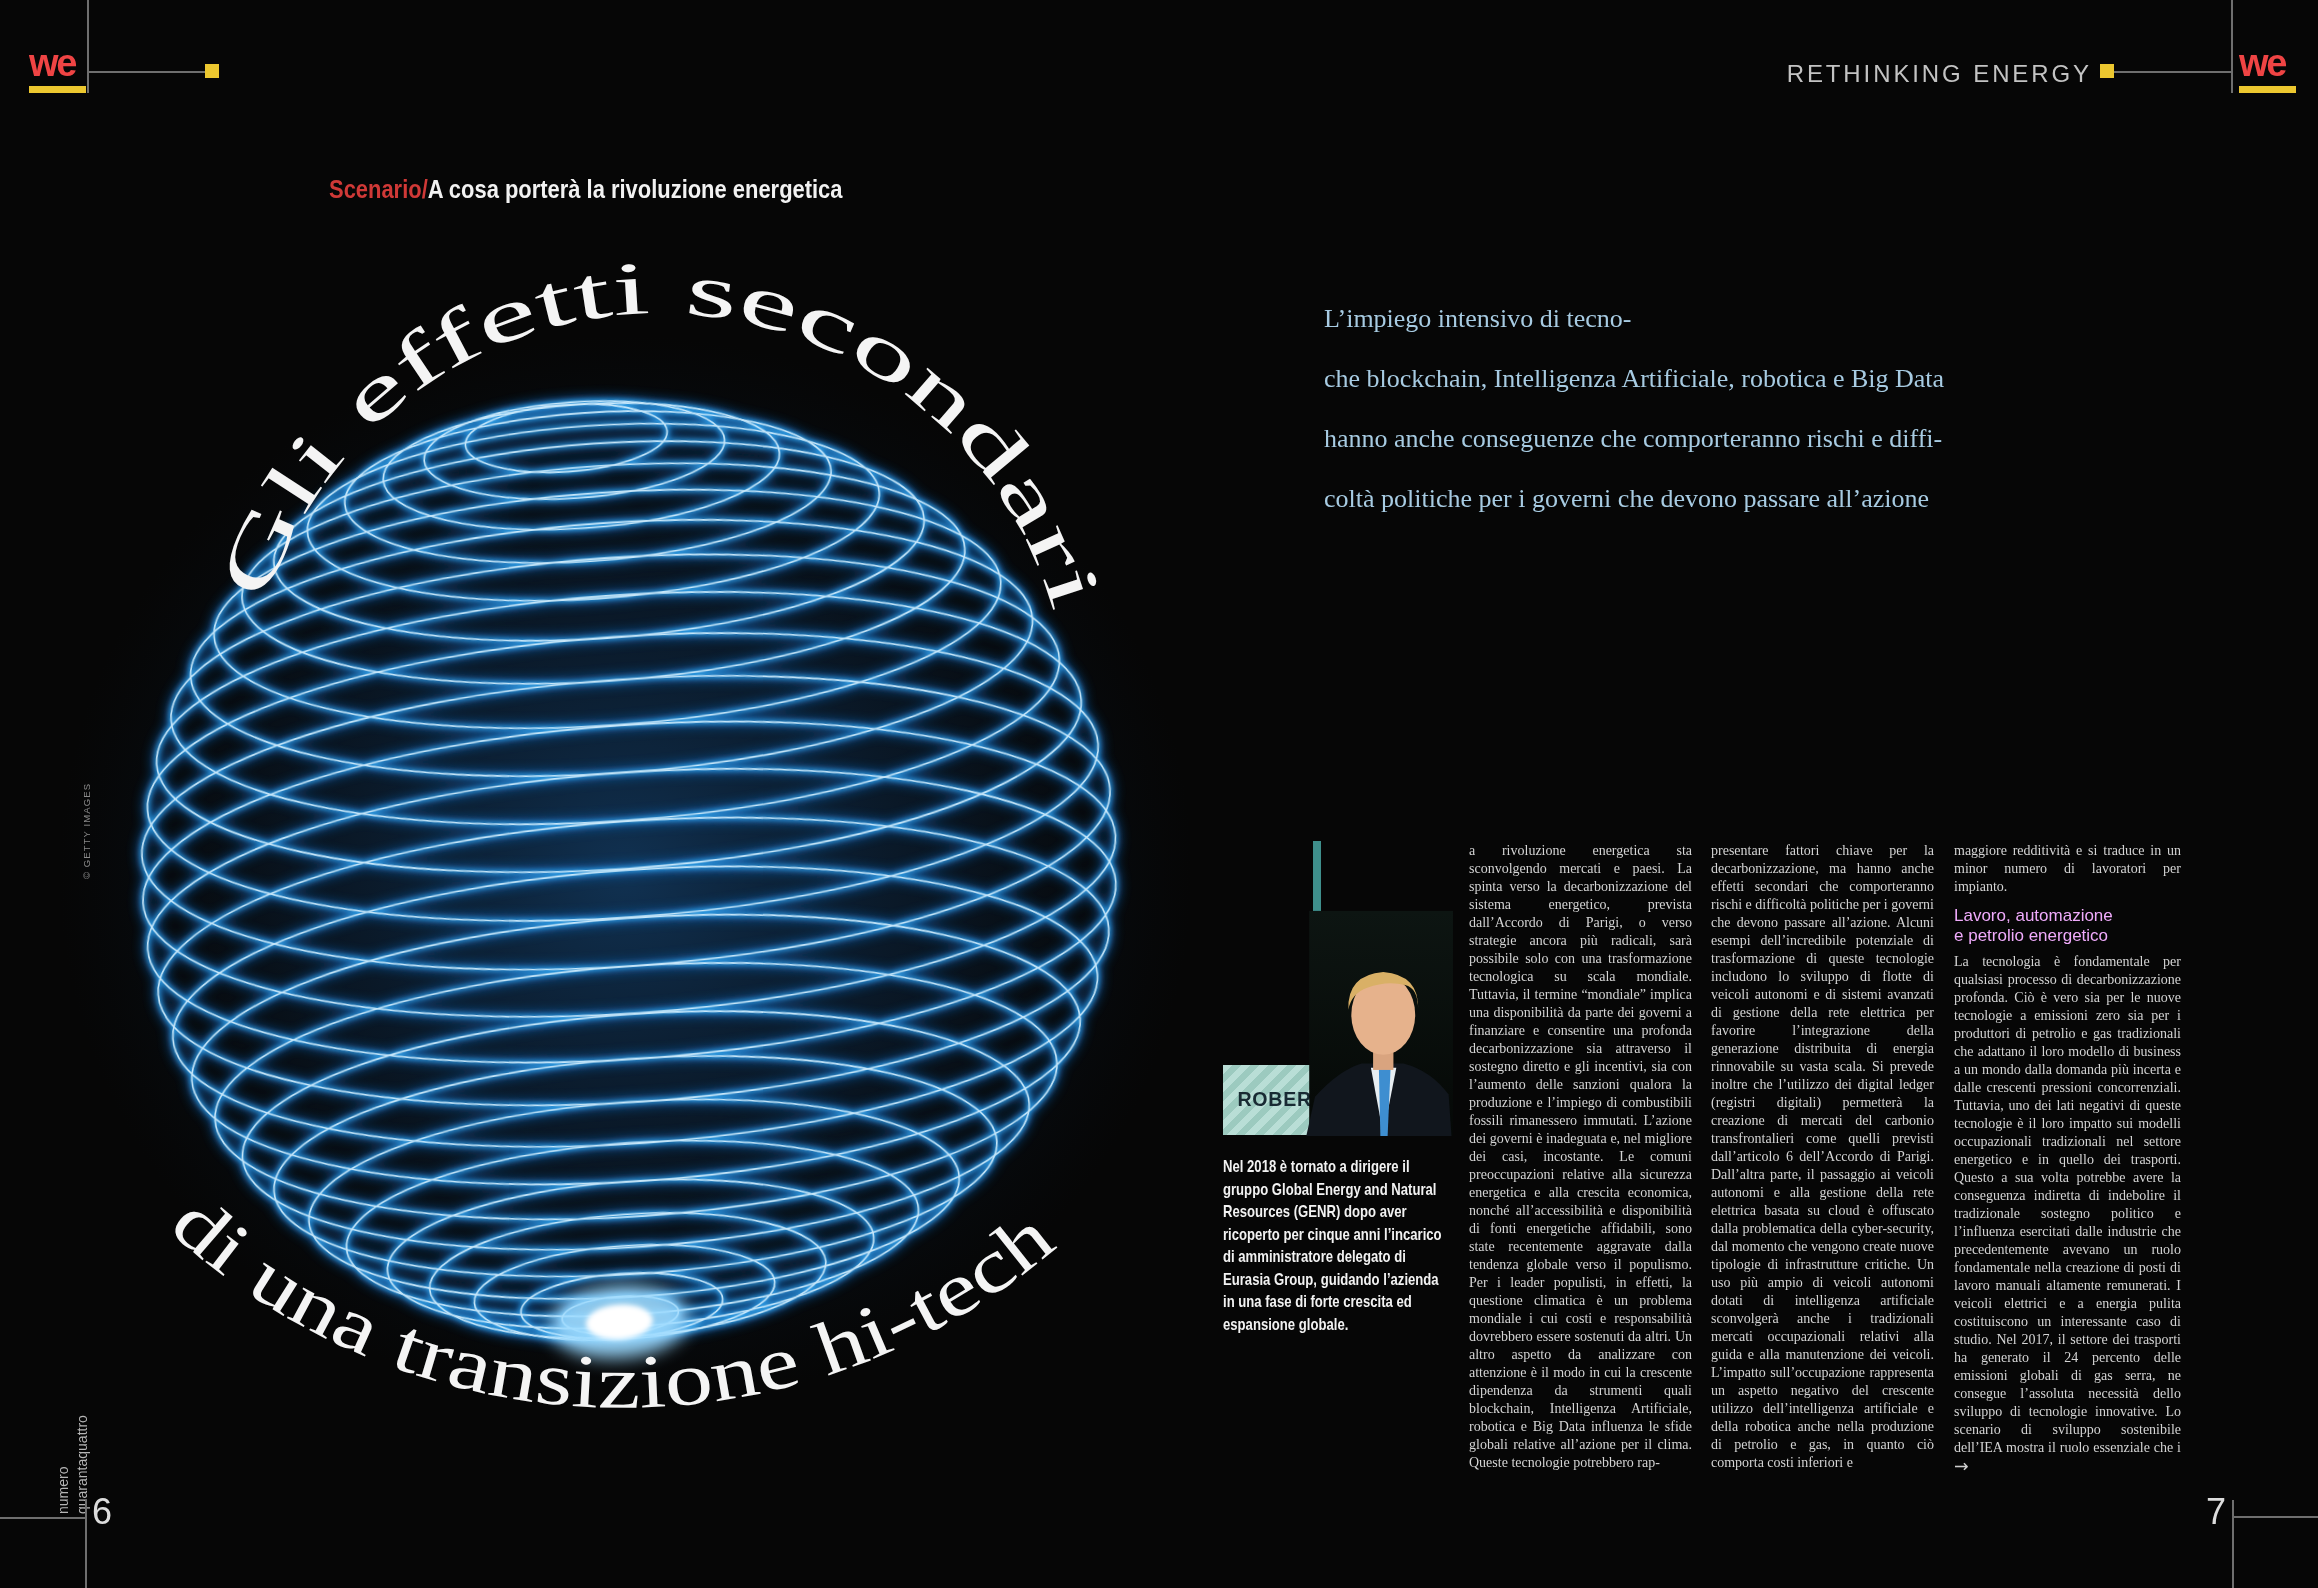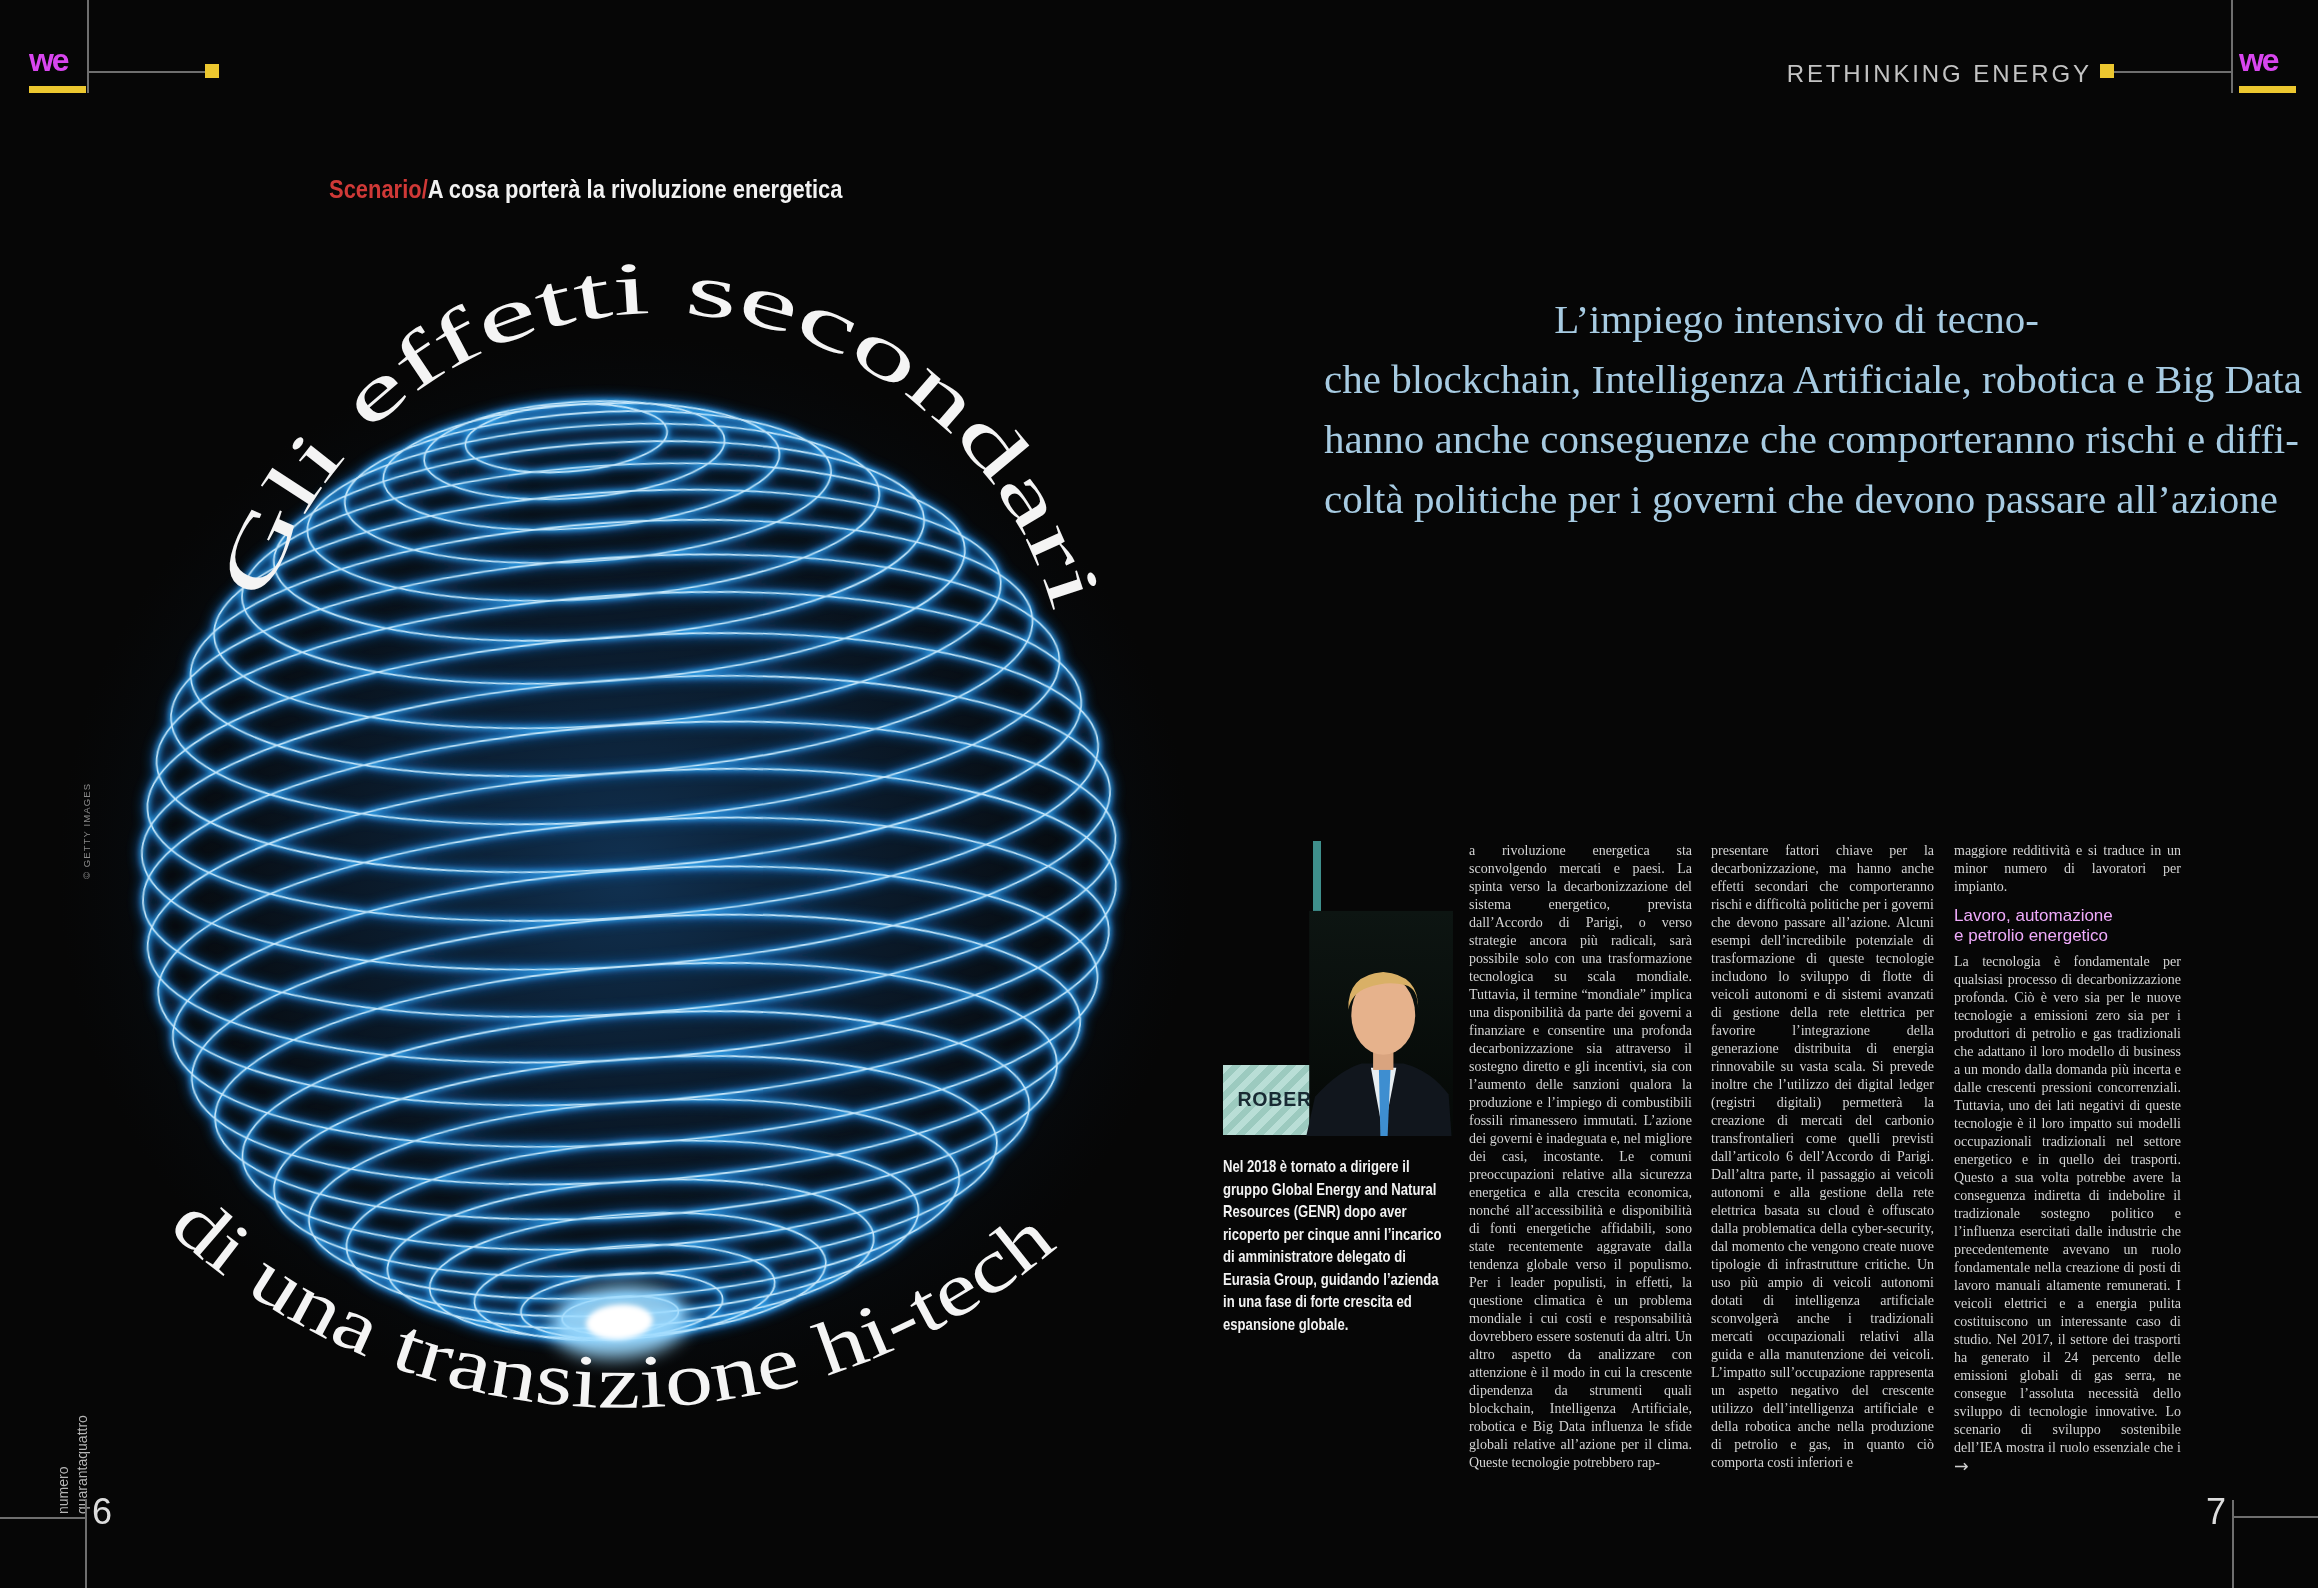--- a/index.html
+++ b/index.html
@@ -5,35 +5,35 @@
   html,body{margin:0;padding:0;background:#000;}
   .spread{position:relative;width:2319px;height:1588px;background:#060606;overflow:hidden;
           font-family:"Liberation Sans",sans-serif;}
   .abs{position:absolute;}
 
   
   .rule{position:absolute;background:#6e6e6e;}
   .sq{position:absolute;width:14px;height:14px;background:#ecc72f;}
 
   
-  .we{position:absolute;color:#d946ef;font-weight:bold;font-size:32px;letter-spacing:-2.2px;
+  .we{position:absolute;color:#ef4444;font-weight:bold;font-size:38px;letter-spacing:-2.2px;
       font-family:"Liberation Sans",sans-serif;line-height:1;}
   .we-bar{position:absolute;height:6.5px;background:#ecc72f;width:57px;}
 
   .section-header{position:absolute;color:#c3c3c3;font-size:24px;letter-spacing:2.9px;}
 
   
   .kicker{position:absolute;left:329px;top:175px;font-size:25.5px;font-weight:bold;
           transform:scaleX(.86);transform-origin:0 0;white-space:nowrap;letter-spacing:0;}
   .kicker .red{color:#d03937;}
   .kicker .white{color:#f2f2f2;}
 
   
-  .lede{position:absolute;left:1324px;top:289px;width:945px;text-align:center;
-        font-family:"Liberation Serif",serif;color:#a7cbe2;font-size:41px;}
+  .lede{position:absolute;left:1324px;top:289px;width:945px;
+        font-family:"Liberation Serif",serif;color:#a7cbe2;font-size:26px;}
   .lede div{height:60px;line-height:60px;white-space:nowrap;}
 
   
   .col{position:absolute;top:842px;color:#d4d4d4;font-family:"Liberation Serif",serif;
        font-size:14px;line-height:18px;text-align:justify;}
   .col p{margin:0;}
   #col1{left:1469px;width:223px;}
   #col2{left:1711px;width:223px;}
   #col3{left:1954px;width:227px;}
   .subhead{color:#f0abfc;font-family:"Liberation Sans",sans-serif;font-size:17px;

